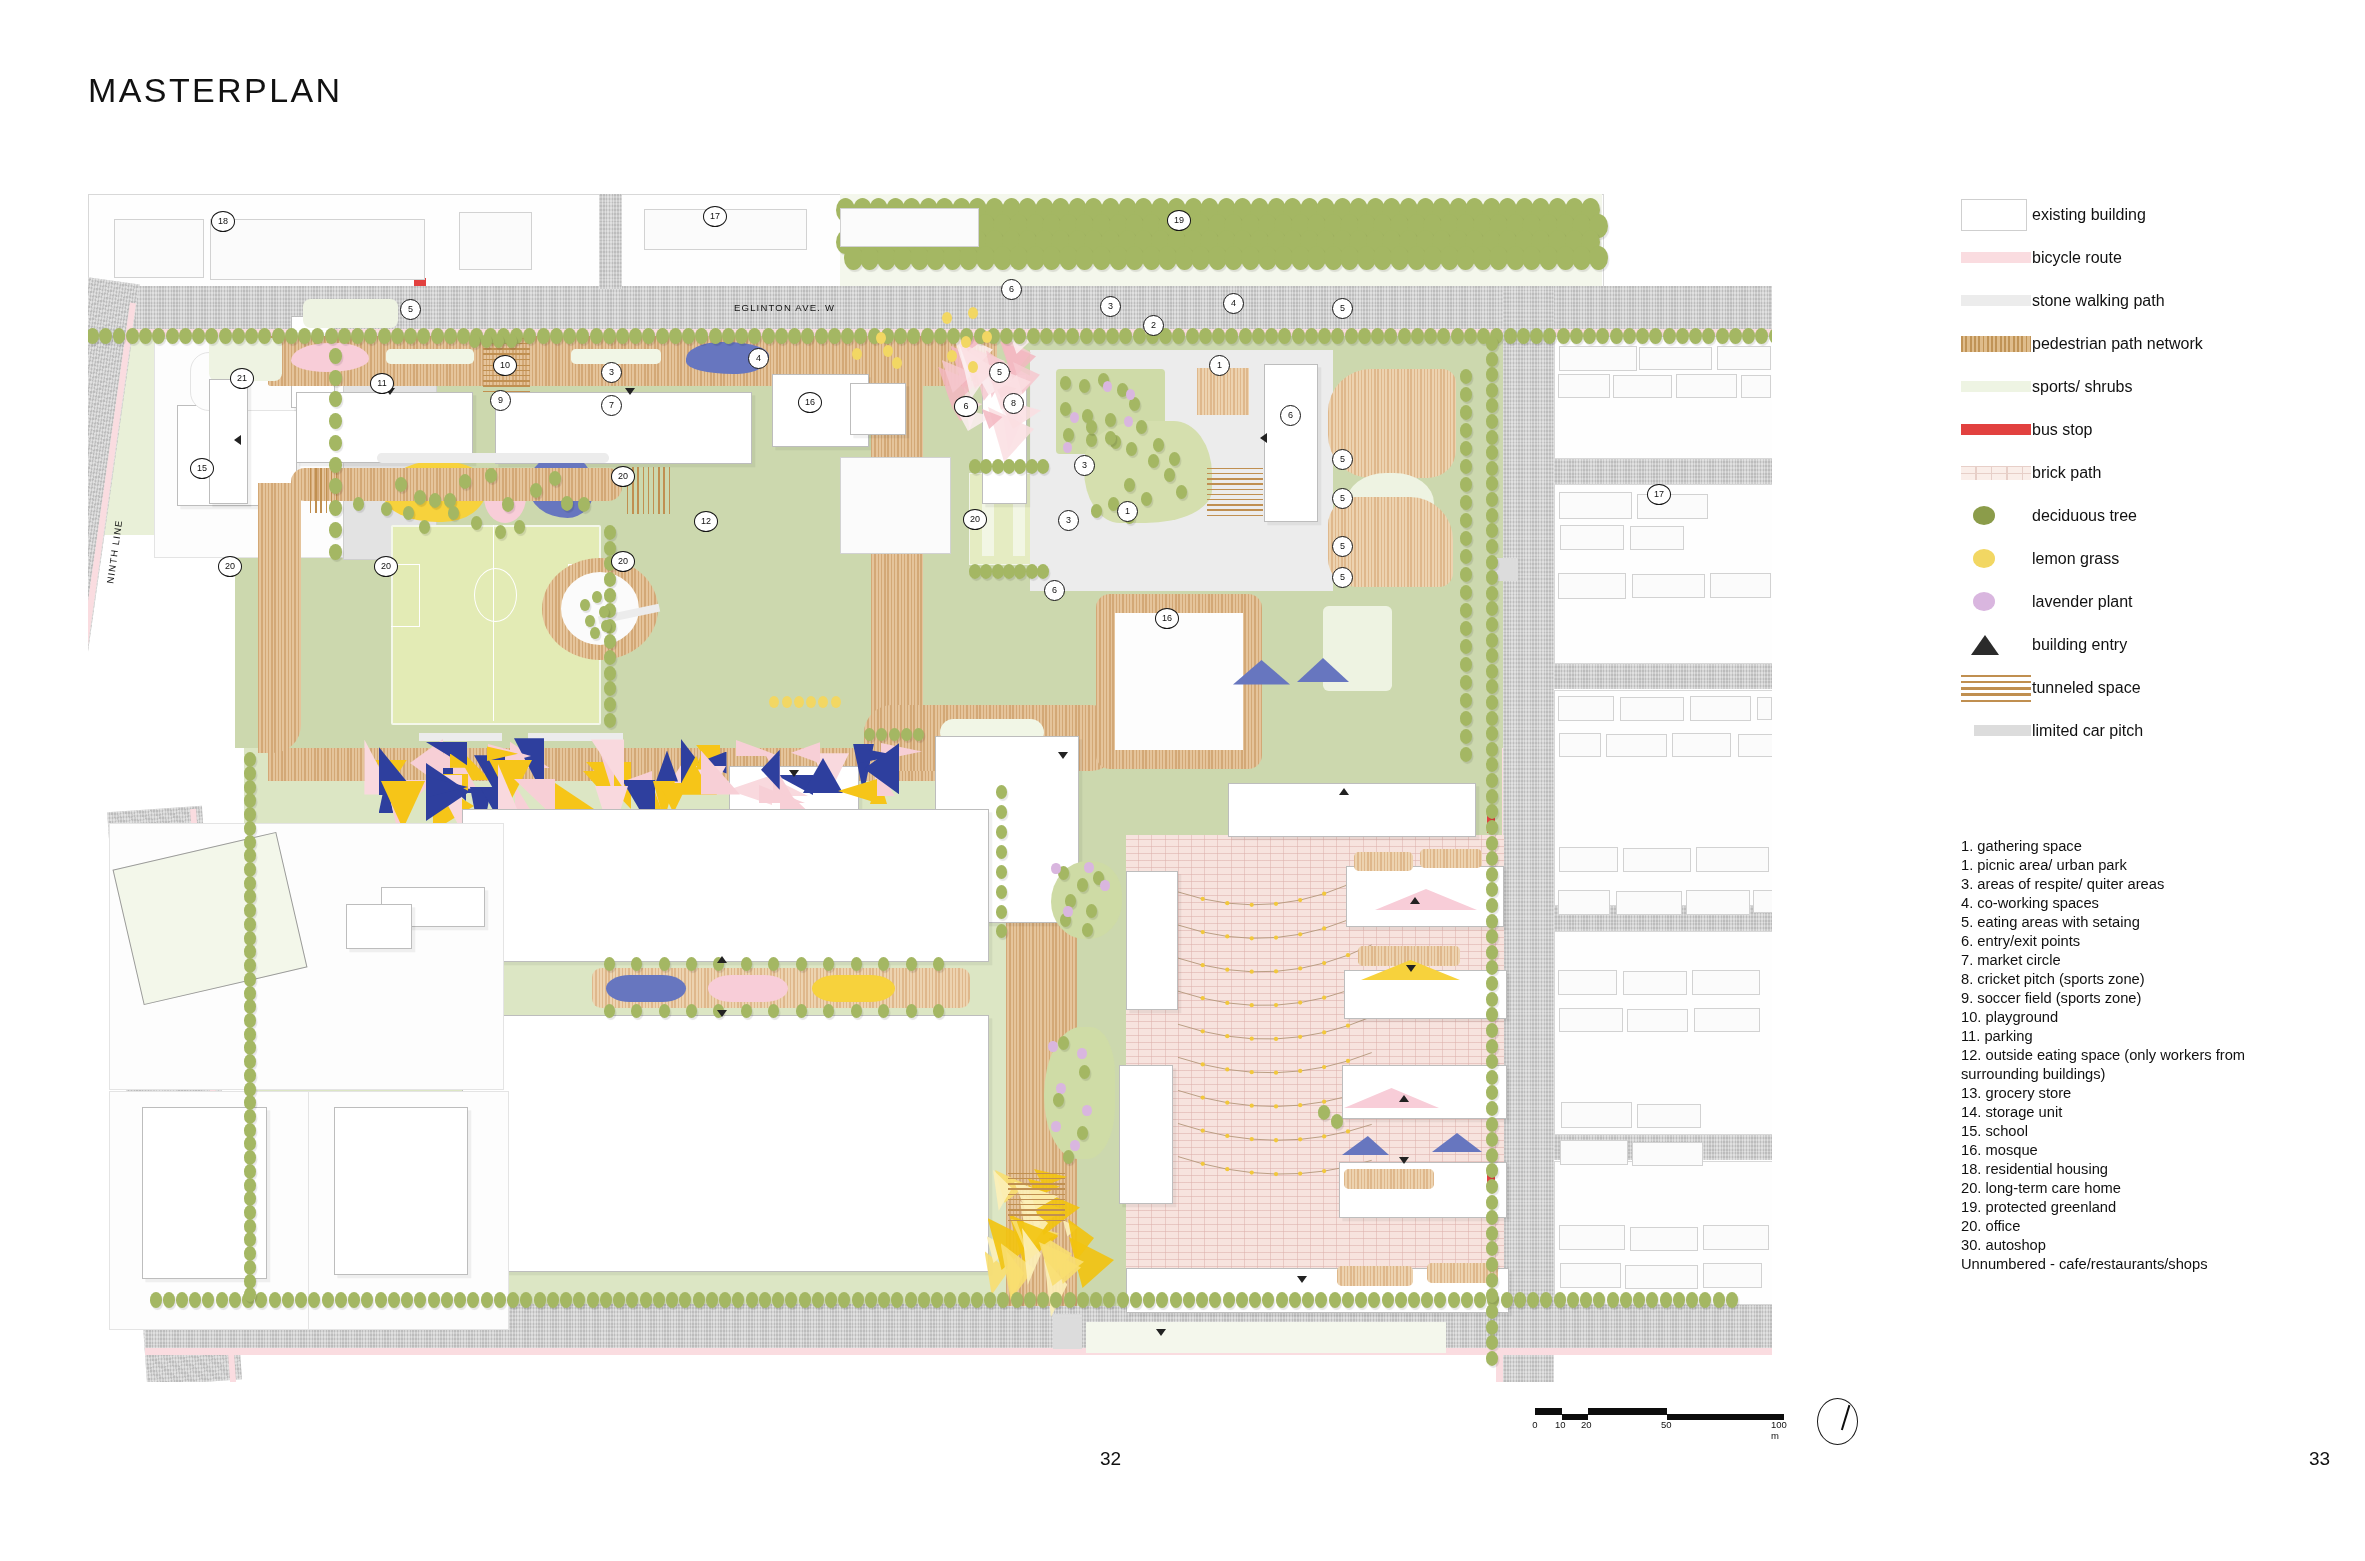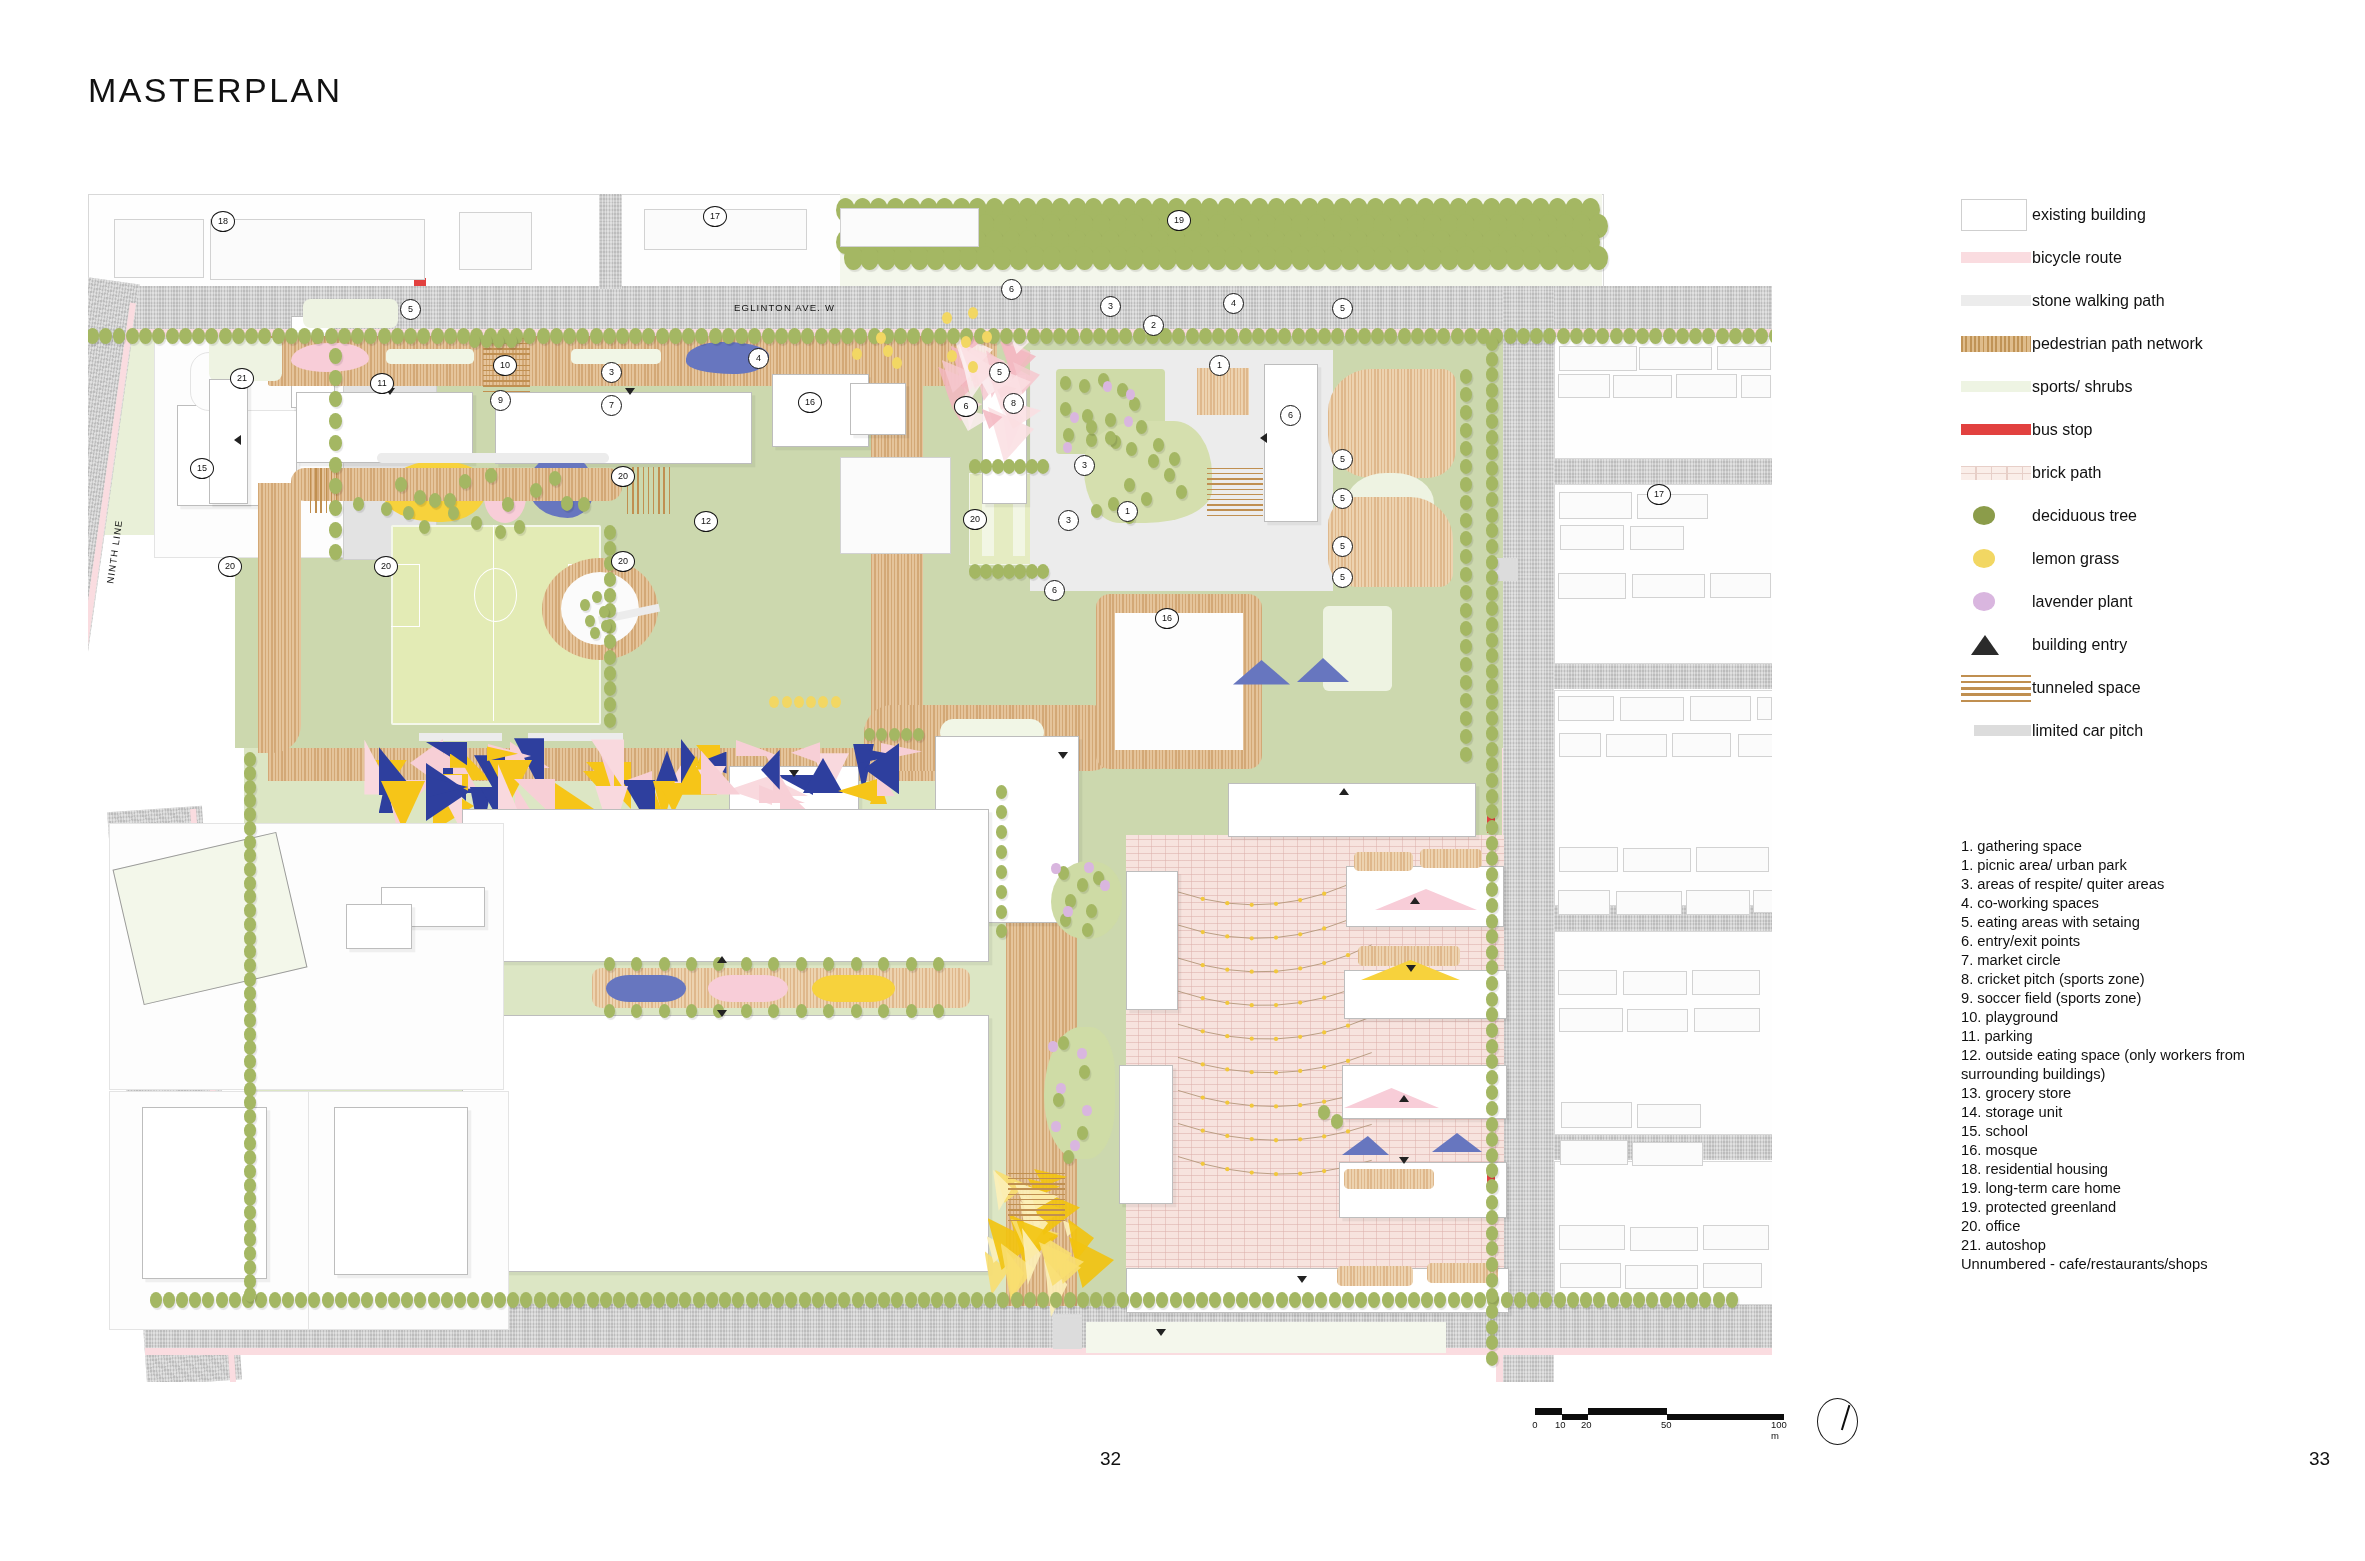--- a/index.html
+++ b/index.html
@@ -1470,24 +1470,24 @@
     <div>8. cricket pitch (sports zone)</div>
     <div>9. soccer field (sports zone)</div>
     <div>10. playground</div>
     <div>11. parking</div>
     <div class="wrap">12. outside eating space (only workers from surrounding buildings)</div>
     <div>13. grocery store</div>
     <div>14. storage unit</div>
     <div>15. school</div>
     <div>16. mosque</div>
     <div>18. residential housing</div>
-    <div>19. long-term care home</div>
+    <div>20. long-term care home</div>
     <div>19. protected greenland</div>
     <div>20. office</div>
-    <div>21. autoshop</div>
+    <div>30. autoshop</div>
     <div>Unnumbered - cafe/restaurants/shops</div>
   </div>
 
 <div id="scalebar">
   <div class="sb-seg" style="left:0;top:0;width:26.5px;"></div>
   <div class="sb-seg" style="left:26.5px;top:5.7px;width:26.5px;"></div>
   <div class="sb-seg" style="left:53px;top:0;width:79px;"></div>
   <div class="sb-seg" style="left:132px;top:5.7px;width:117px;"></div>
   <div class="sb-lab" style="left:-2.8px;">0</div>
   <div class="sb-lab" style="left:20px;">10</div>

